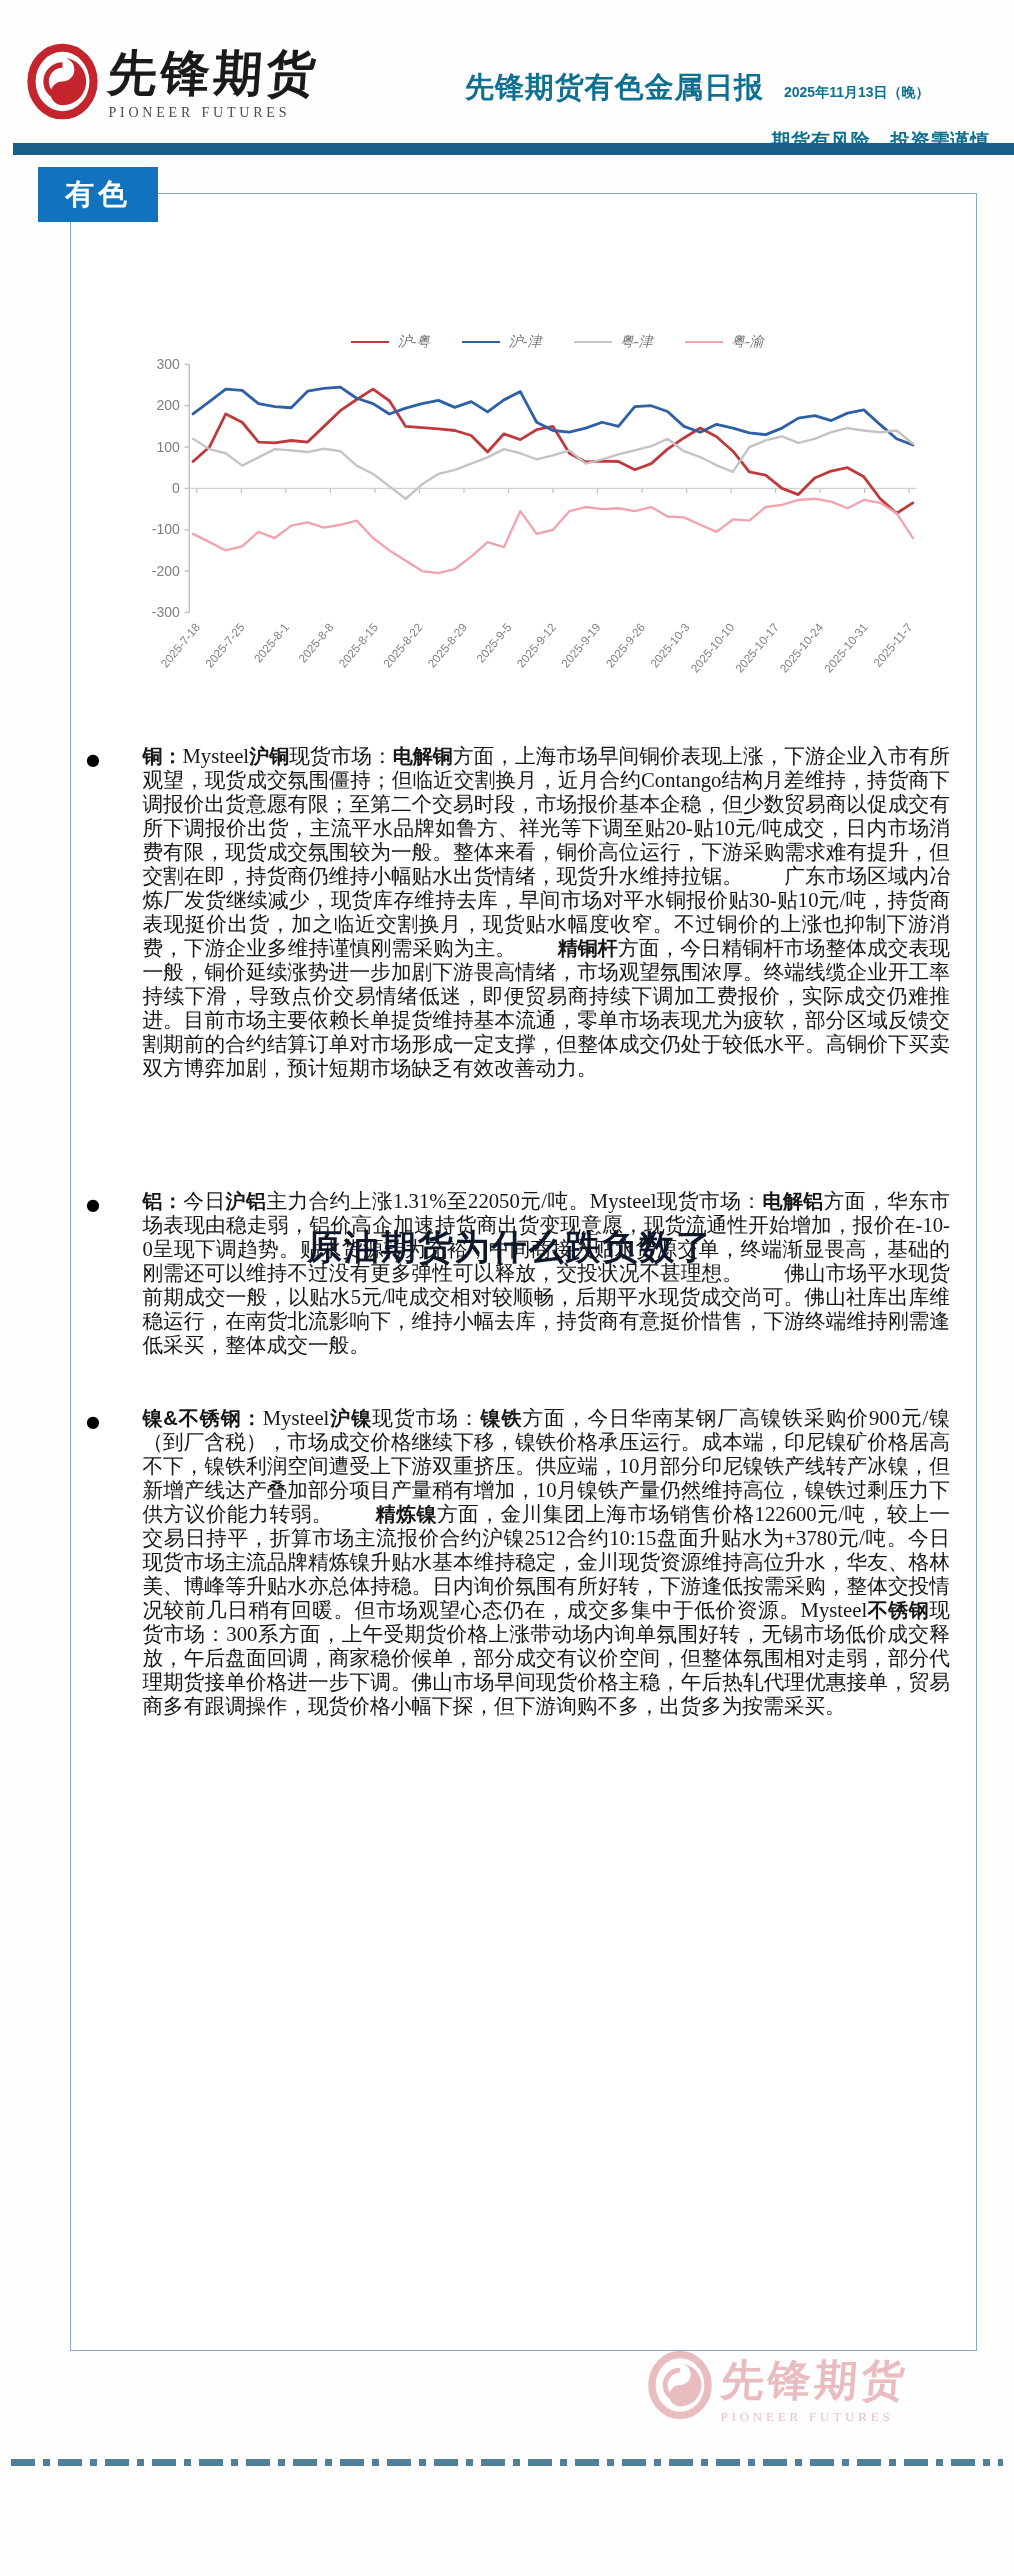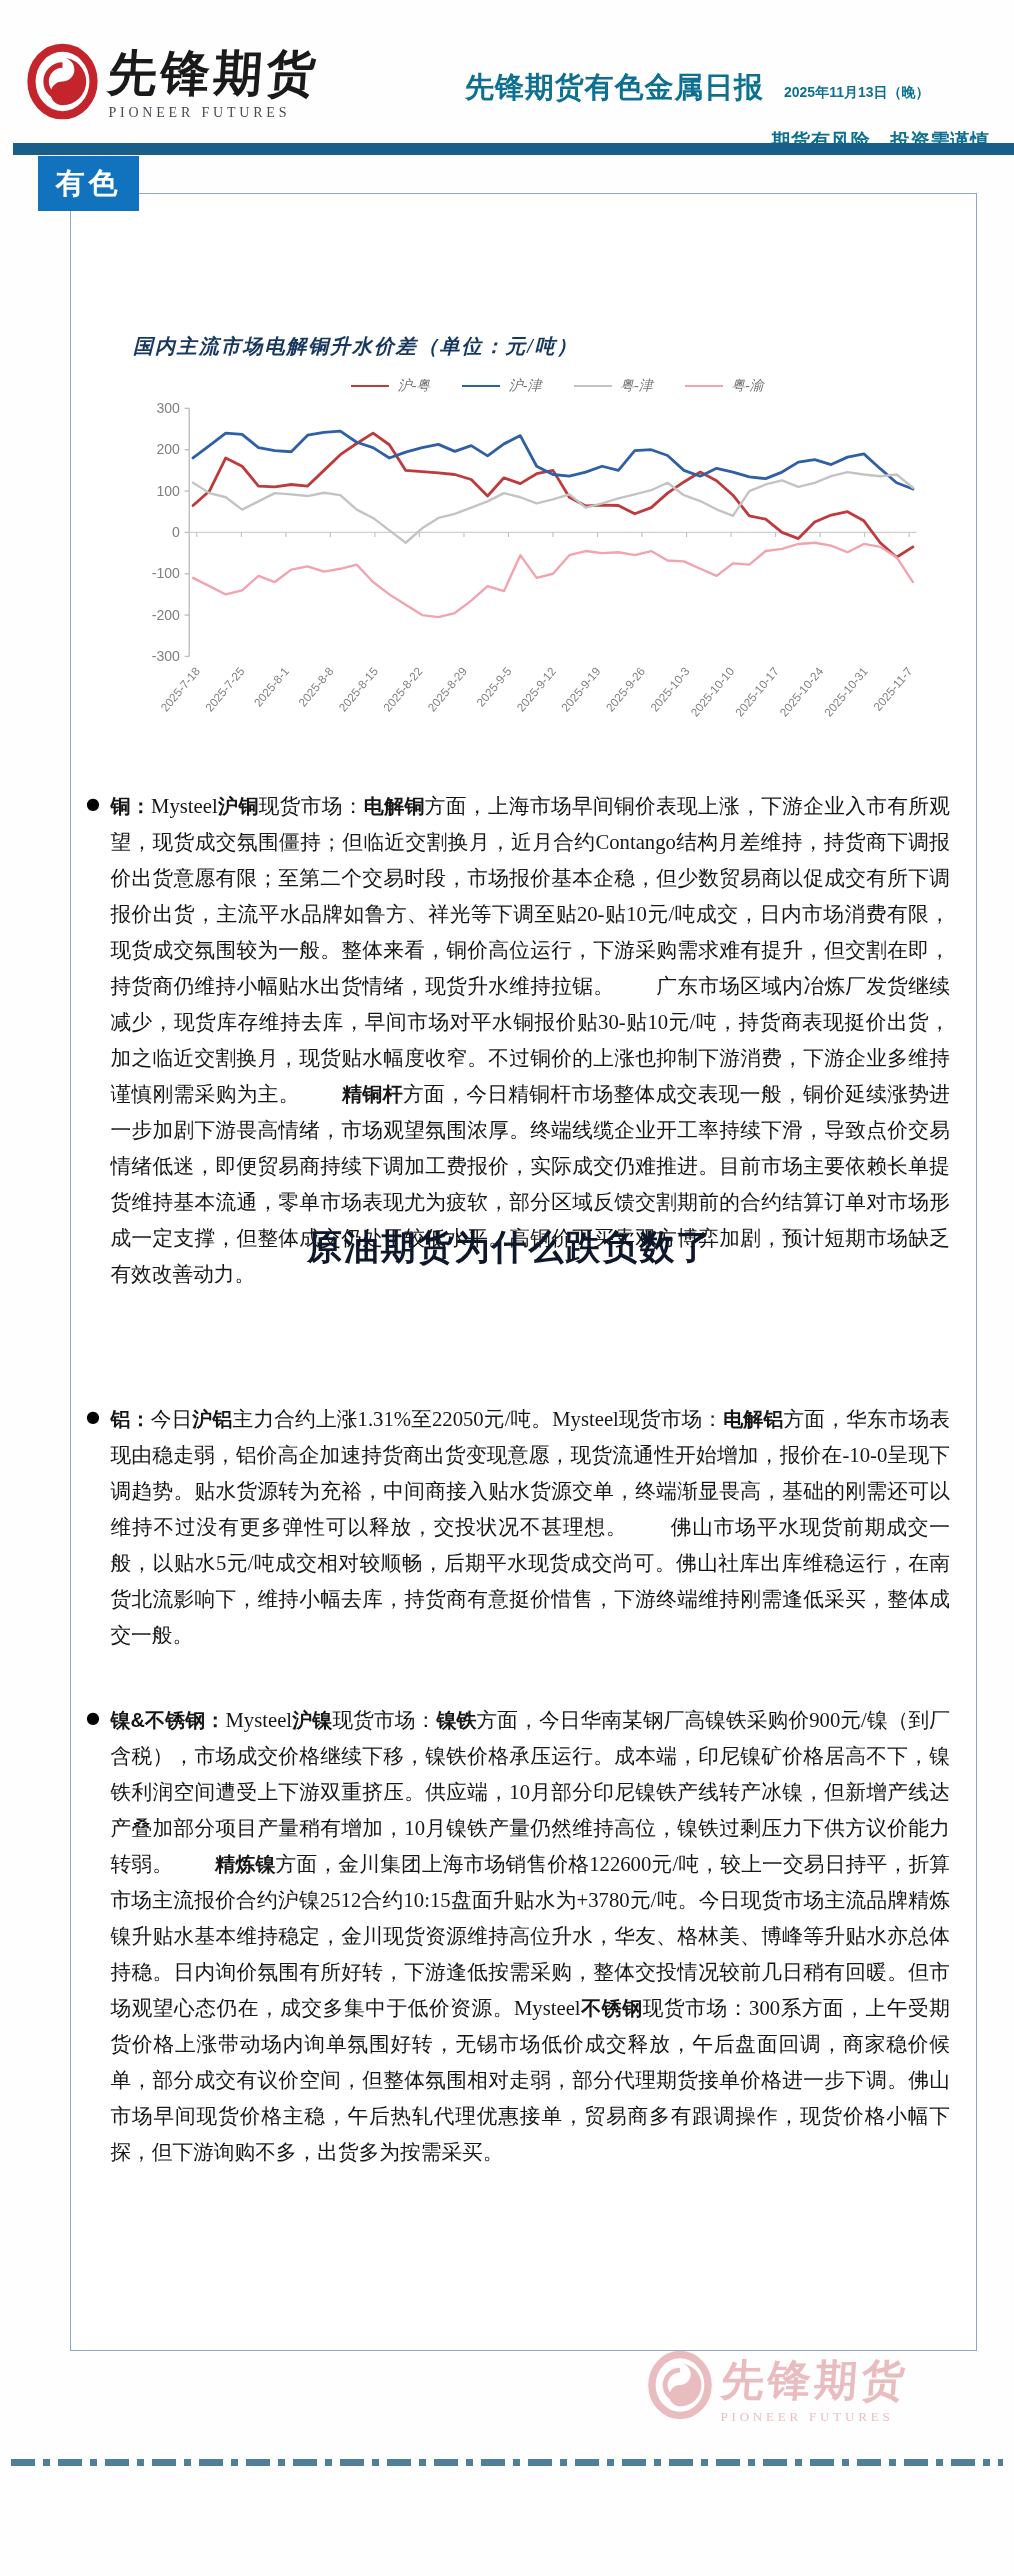--- a/index.html
+++ b/index.html
@@ -19,39 +19,39 @@
   .logo-en{font-size:14px;color:#4a4a55;letter-spacing:3.8px;margin-top:7.5px;font-family:"Liberation Serif",serif;}
   .hdr-titles{position:absolute;left:465px;top:68px;width:545px;text-align:right;}
   .hdr-row{display:flex;align-items:baseline;white-space:nowrap;}
   .hdr-title{font-size:29px;font-weight:bold;color:var(--accent_teal);font-family:"Liberation Sans","DejaVu Sans",sans-serif;letter-spacing:0.9px;}
   .hdr-date{font-size:14px;font-weight:bold;color:var(--accent_teal);margin-left:20px;font-family:"Liberation Sans","DejaVu Sans",sans-serif;}
   .hdr-sub{font-size:19px;font-weight:bold;color:var(--accent_teal);margin-top:20px;font-family:"Liberation Sans","DejaVu Sans",sans-serif;letter-spacing:0.9px;}
   .topbar{position:absolute;left:13px;top:143px;width:1002px;height:12.2px;background:var(--bar_blue);}
 
   
   .content-box{position:absolute;left:70px;top:193px;width:907px;height:2158px;border:1.9px solid var(--box_border);background:#fff;}
-  .tag{position:absolute;left:38px;top:156px;width:101px;height:55px;background:var(--tag_blue);color:#fff;
+  .tag{position:absolute;left:38px;top:167px;width:120px;height:55px;background:var(--tag_blue);color:#fff;
        font-size:29px;font-weight:bold;display:flex;align-items:center;justify-content:center;
        font-family:"Liberation Sans","DejaVu Sans",sans-serif;letter-spacing:3.8px;z-index:3;}
 
   
   .chart{margin:139px 19px 0 45px;width:827px;}
   .chart-title{font-size:20px;font-weight:bold;font-style:italic;color:var(--navy);letter-spacing:1.9px;margin-left:17px;}
   .legend{display:flex;justify-content:center;gap:32px;margin:17px 0 1.9px 56px;}
   .legend-item{display:flex;align-items:center;gap:8.5px;font-size:14px;font-style:italic;color:#737373;}
   .legend-swatch{display:inline-block;width:38px;height:0;border-top:2.8px solid #999;}
   .plot-svg{display:block;}
 
   
   .articles{margin:45px 26px 0 15px;}
   .para{display:flex;margin-bottom:43px;}
   .para:nth-child(1){margin-bottom:109px;}
   .para:nth-child(2){margin-bottom:49px;}
   .bullet{flex:0 0 24.4px;font-size:16px;color:#000;padding-top:6.6px;font-family:"DejaVu Sans",sans-serif;}
-  .para p{flex:1;font-size:20.7px;line-height:36px;color:var(--body_black);text-align:justify;font-family:"Liberation Serif","DejaVu Serif",serif;}
+  .para p{flex:1;font-size:20.7px;line-height:24px;color:var(--body_black);text-align:justify;font-family:"Liberation Serif","DejaVu Serif",serif;margin-left:32px;}
   .para p b{font-weight:bold;font-family:"Liberation Sans","DejaVu Sans",sans-serif;font-size:20px;}
 
   
   .watermark{position:absolute;left:510px;top:1224px;transform:translateX(-50%);white-space:nowrap;
      font-size:35px;font-weight:900;color:#0f172a;letter-spacing:1.9px;z-index:5;
      font-family:"Liberation Sans","DejaVu Sans",sans-serif;}
 
   
   .footer-logo{position:absolute;left:647px;top:2350px;display:flex;align-items:flex-start;opacity:.55;z-index:1;}
   .footer-logo .logo-mark{width:66px;height:70px;}
@@ -88,21 +88,20 @@
       <span class="hdr-date">2025年11月13日（晚）</span>
     </div>
     <div class="hdr-sub">期货有风险，投资需谨慎。</div>
   </div>
   <div class="topbar"></div>
 
   <div class="tag">有色</div>
 
   <section class="content-box">
     <div class="chart">
-      <div class="chart-title">国内主流市场电解铜升水价差（单位：元/吨）</div>
       <div class="legend" id="legend">
           <span class="legend-item">
             <span class="legend-swatch" style="border-top-color: rgb(191, 58, 60);"></span>
             <span>沪-粤</span>
           </span>
           <span class="legend-item">
             <span class="legend-swatch" style="border-top-color: rgb(47, 95, 165);"></span>
             <span>沪-津</span>
           </span>
           <span class="legend-item">

